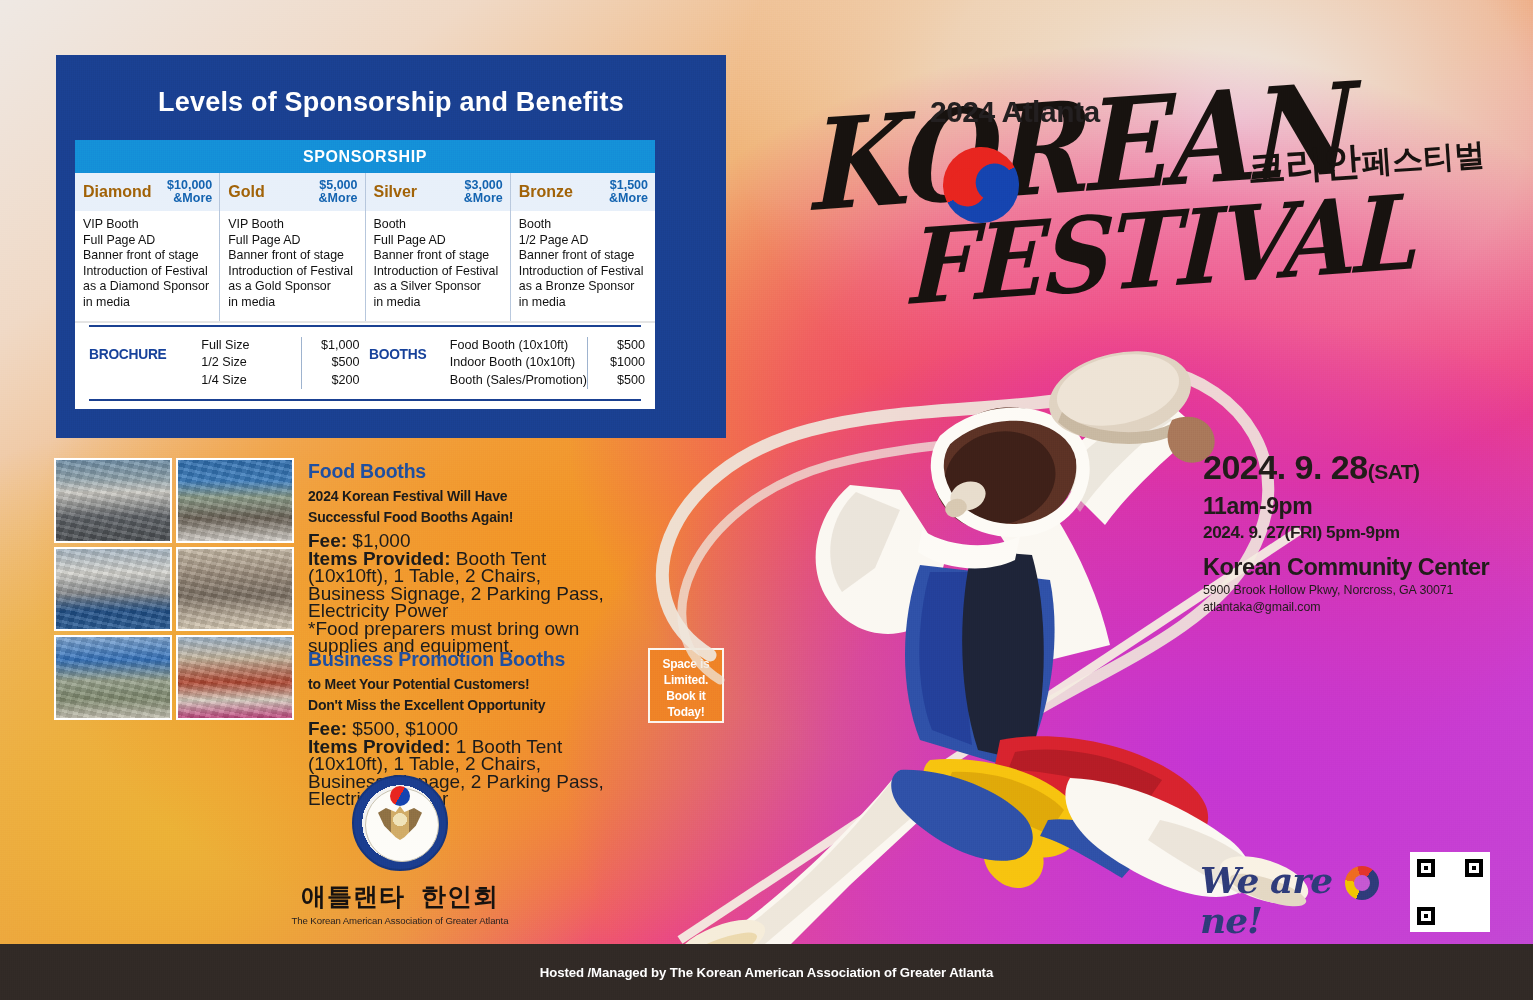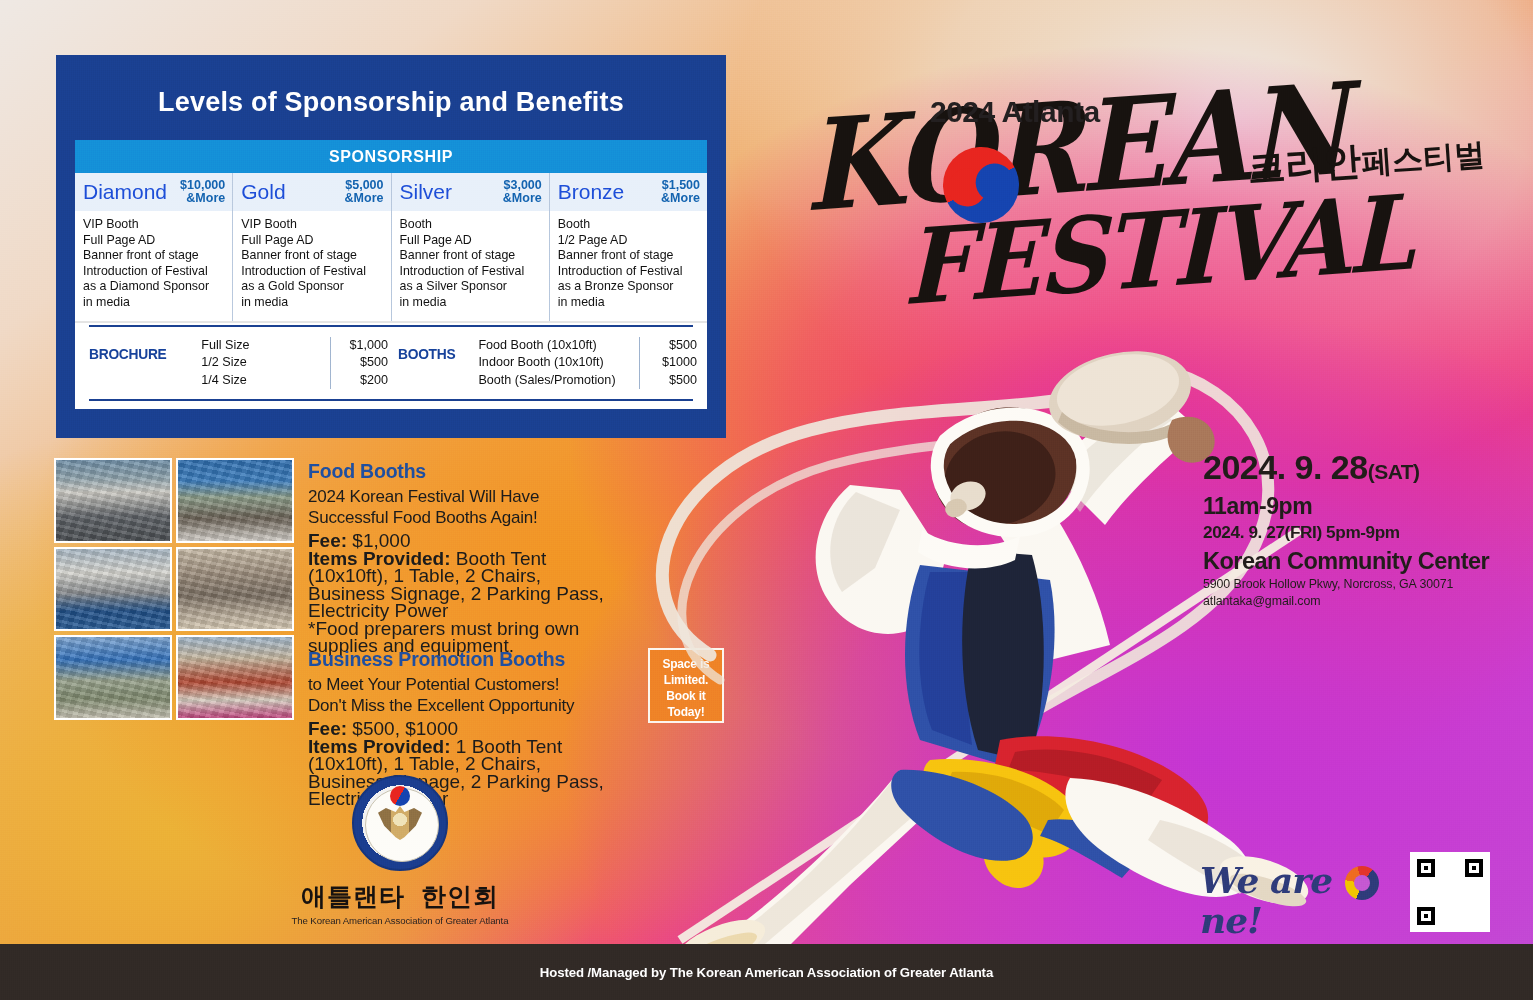--- a/index.html
+++ b/index.html
@@ -41,21 +41,21 @@
   .panel-title {
     text-align: center;
     color: #fff;
     font-size: 27px;
     font-weight: bold;
     letter-spacing: .2px;
     padding-top: 32px;
   }
   .table-wrap {
     position: absolute; left: 19px; top: 85px;
-    width: 632px;
+    width: 580px;
     background: #fff;
     padding: 0 0 8px 0;
   }
   .sponsorship-bar {
     background: #1490d8;
     color: #fff;
     text-align: center;
     font-size: 16px;
     font-weight: bold;
     letter-spacing: .6px;
@@ -73,23 +73,23 @@
   .tier:last-child { border-right: none; }
   .tier-head {
     background: #e8f0fa;
     display: flex;
     align-items: flex-start;
     justify-content: space-between;
     padding: 4px 7px 5px 8px;
     height: 38px;
   }
   .tier-name {
-    color: #1d4ed8;
-    font-size: 21px;
-    font-weight: normal;
+    color: #a16207;
+    font-size: 16px;
+    font-weight: bold;
     line-height: 30px;
   }
   .tier-price {
     color: #1363b0;
     font-size: 12.5px;
     font-weight: bold;
     text-align: right;
     line-height: 13px;
     padding-top: 2px;
     white-space: nowrap;
@@ -179,22 +179,22 @@
   .booth-block { position: absolute; }
   .bb-title {
     color: #1f4fa0;
     font-size: 19.5px;
     font-weight: bold;
     letter-spacing: -.2px;
     margin-bottom: 3px;
   }
   .bb-sub {
     color: #1b1b1b;
-    font-size: 17px;
-    font-weight: normal;
+    font-size: 14px;
+    font-weight: bold;
     line-height: 21px;
     letter-spacing: -.2px;
     margin-bottom: 4px;
   }
   .bb-line {
     color: #1b1b1b;
     font-size: 19px;
     line-height: 17.5px;
   }
   .bb-line b { font-weight: bold; }
@@ -282,21 +282,21 @@
     font-size: 34px; font-weight: bold; letter-spacing: -.5px; line-height: 38px;
   }
   .ev-date .sat { font-size: 21px; }
   .ev-time {
     font-size: 23px; font-weight: bold; letter-spacing: -.4px; line-height: 28px; margin-top: 1px;
   }
   .ev-open {
     font-size: 17.2px; font-weight: bold; letter-spacing: -.4px; line-height: 21px; margin-top: 2px;
   }
   .ev-venue {
-    font-size: 23.5px; font-weight: bold; letter-spacing: -.5px; line-height: 28px; margin-top: 4px;
+    font-size: 23.5px; font-weight: bold; letter-spacing: -.5px; line-height: 28px; margin-top: 10px;
   }
   .ev-addr {
     font-size: 12.4px; line-height: 15px; letter-spacing: -.1px; margin-top: 2px;
   }
 
   
   .dancer { position: absolute; left: 600px; top: 300px; width: 720px; height: 660px; }
 
   
   .assoc {

